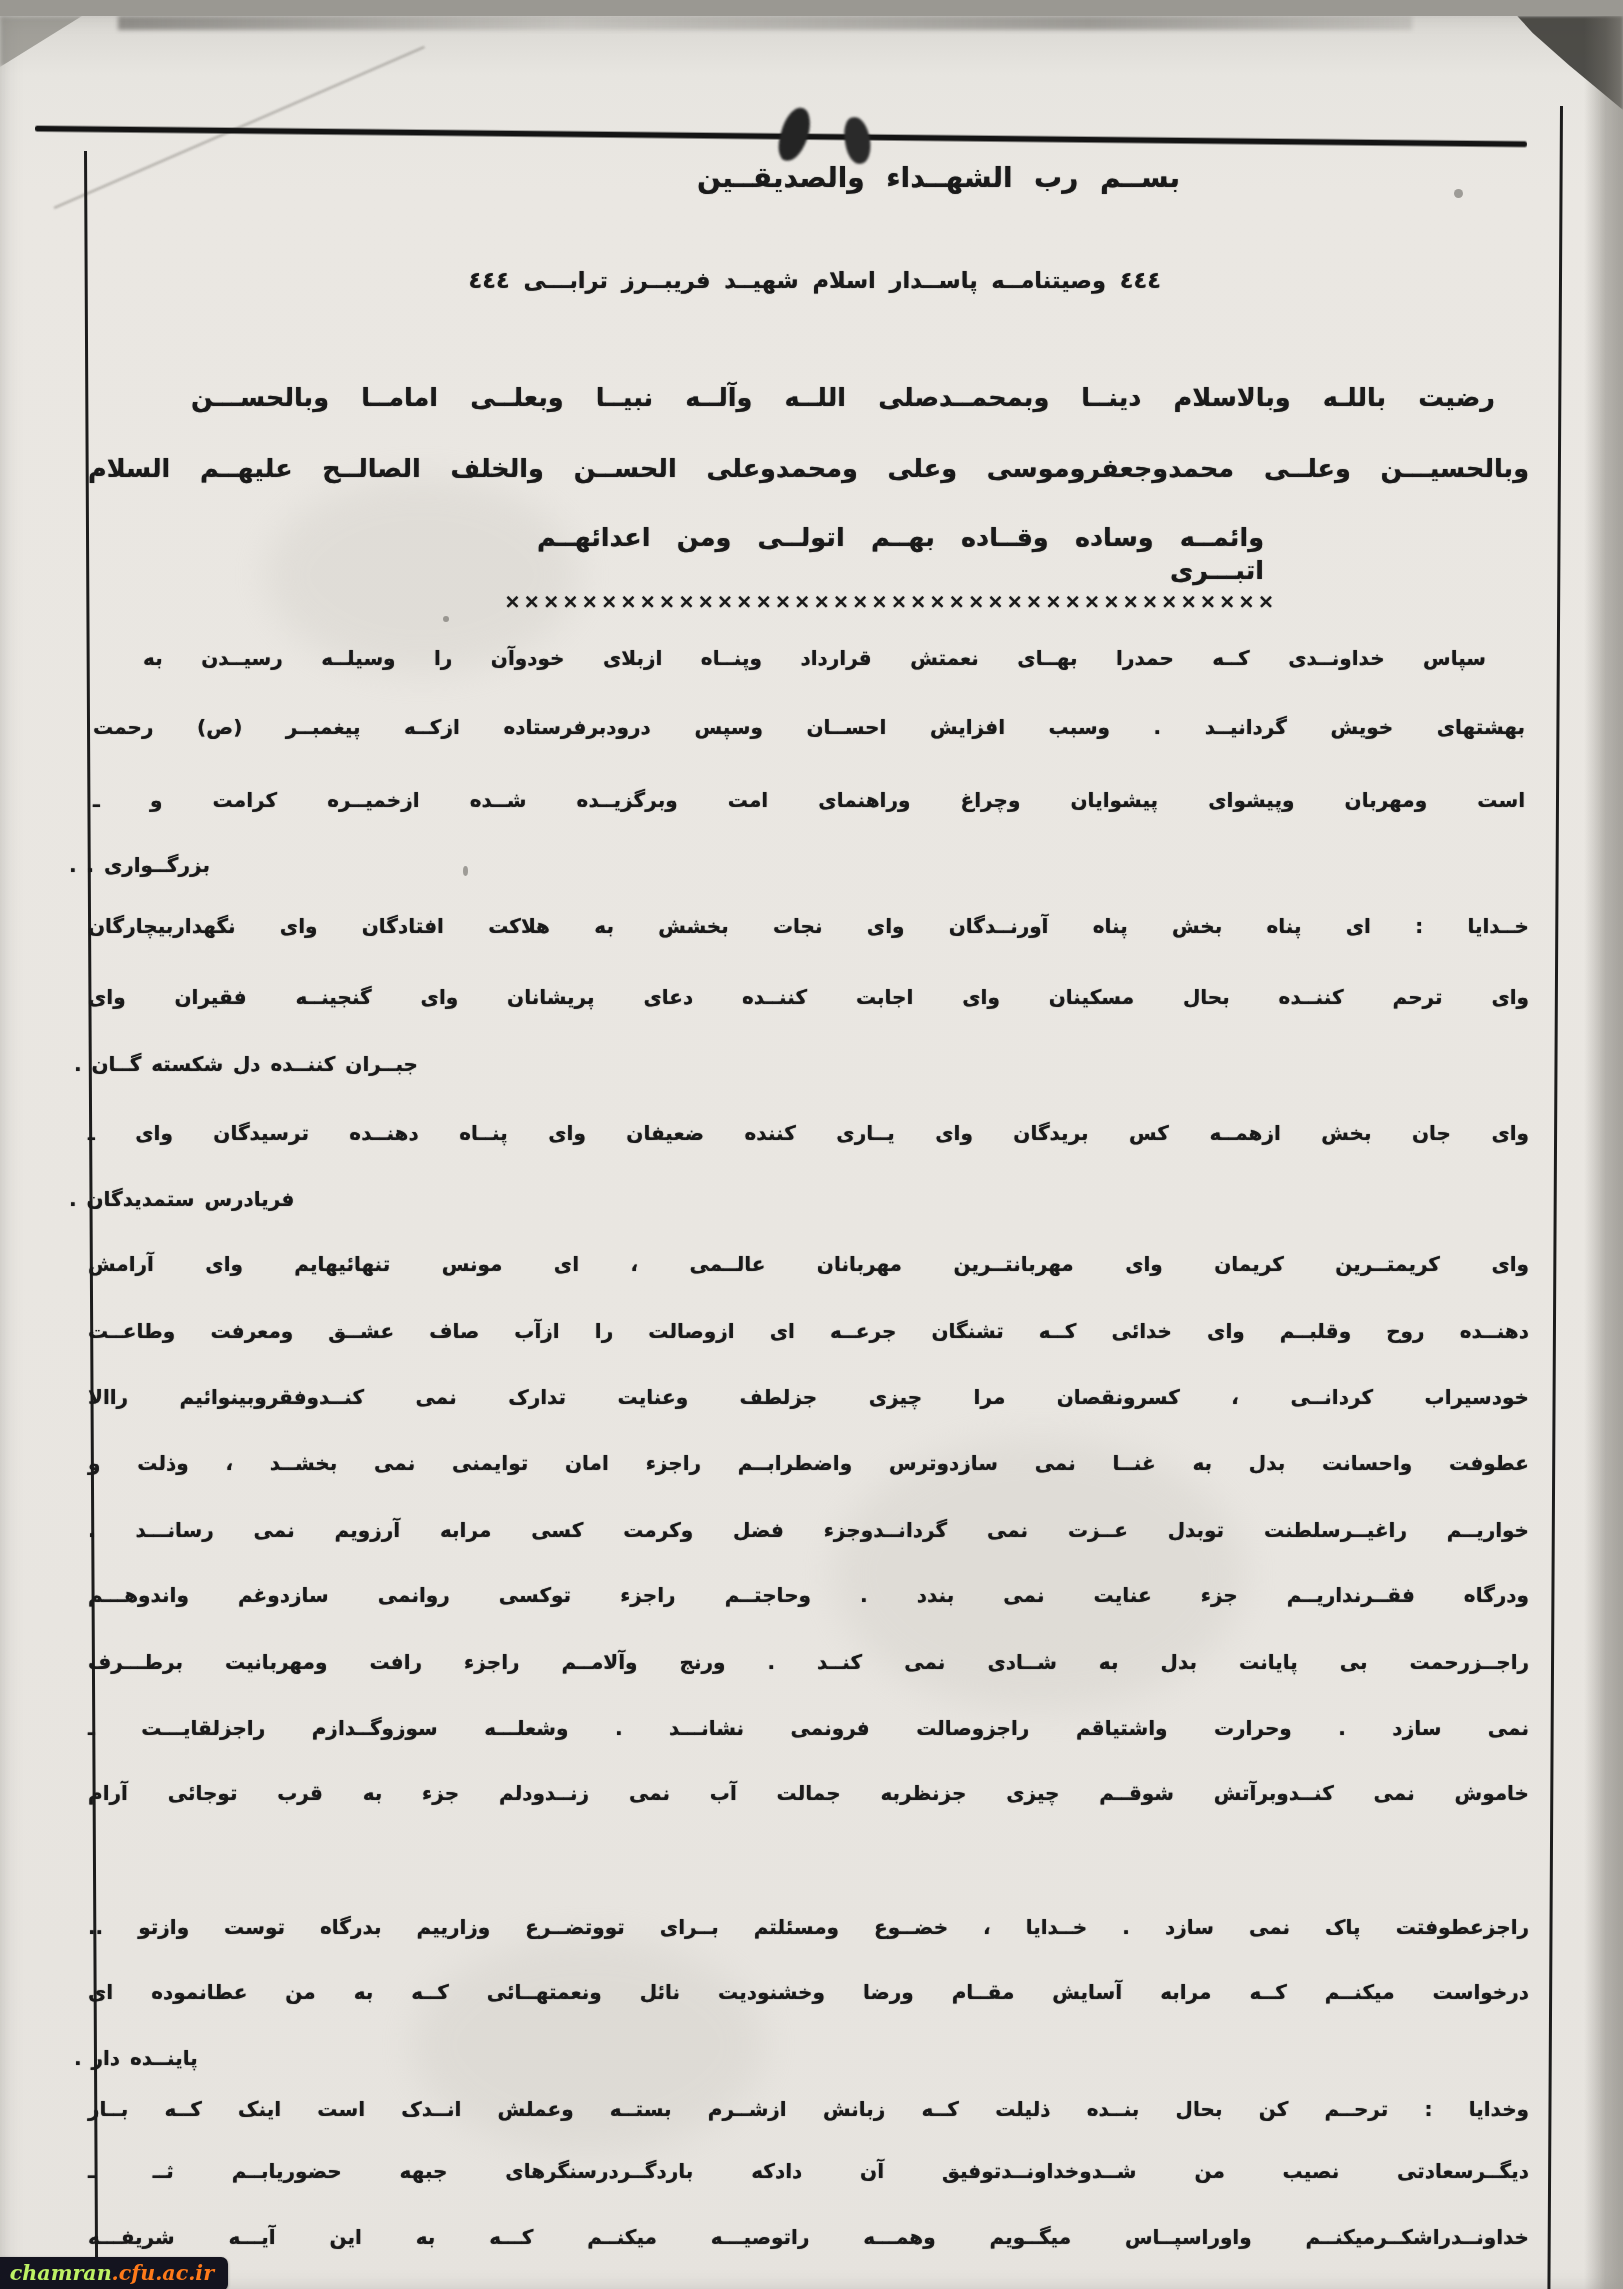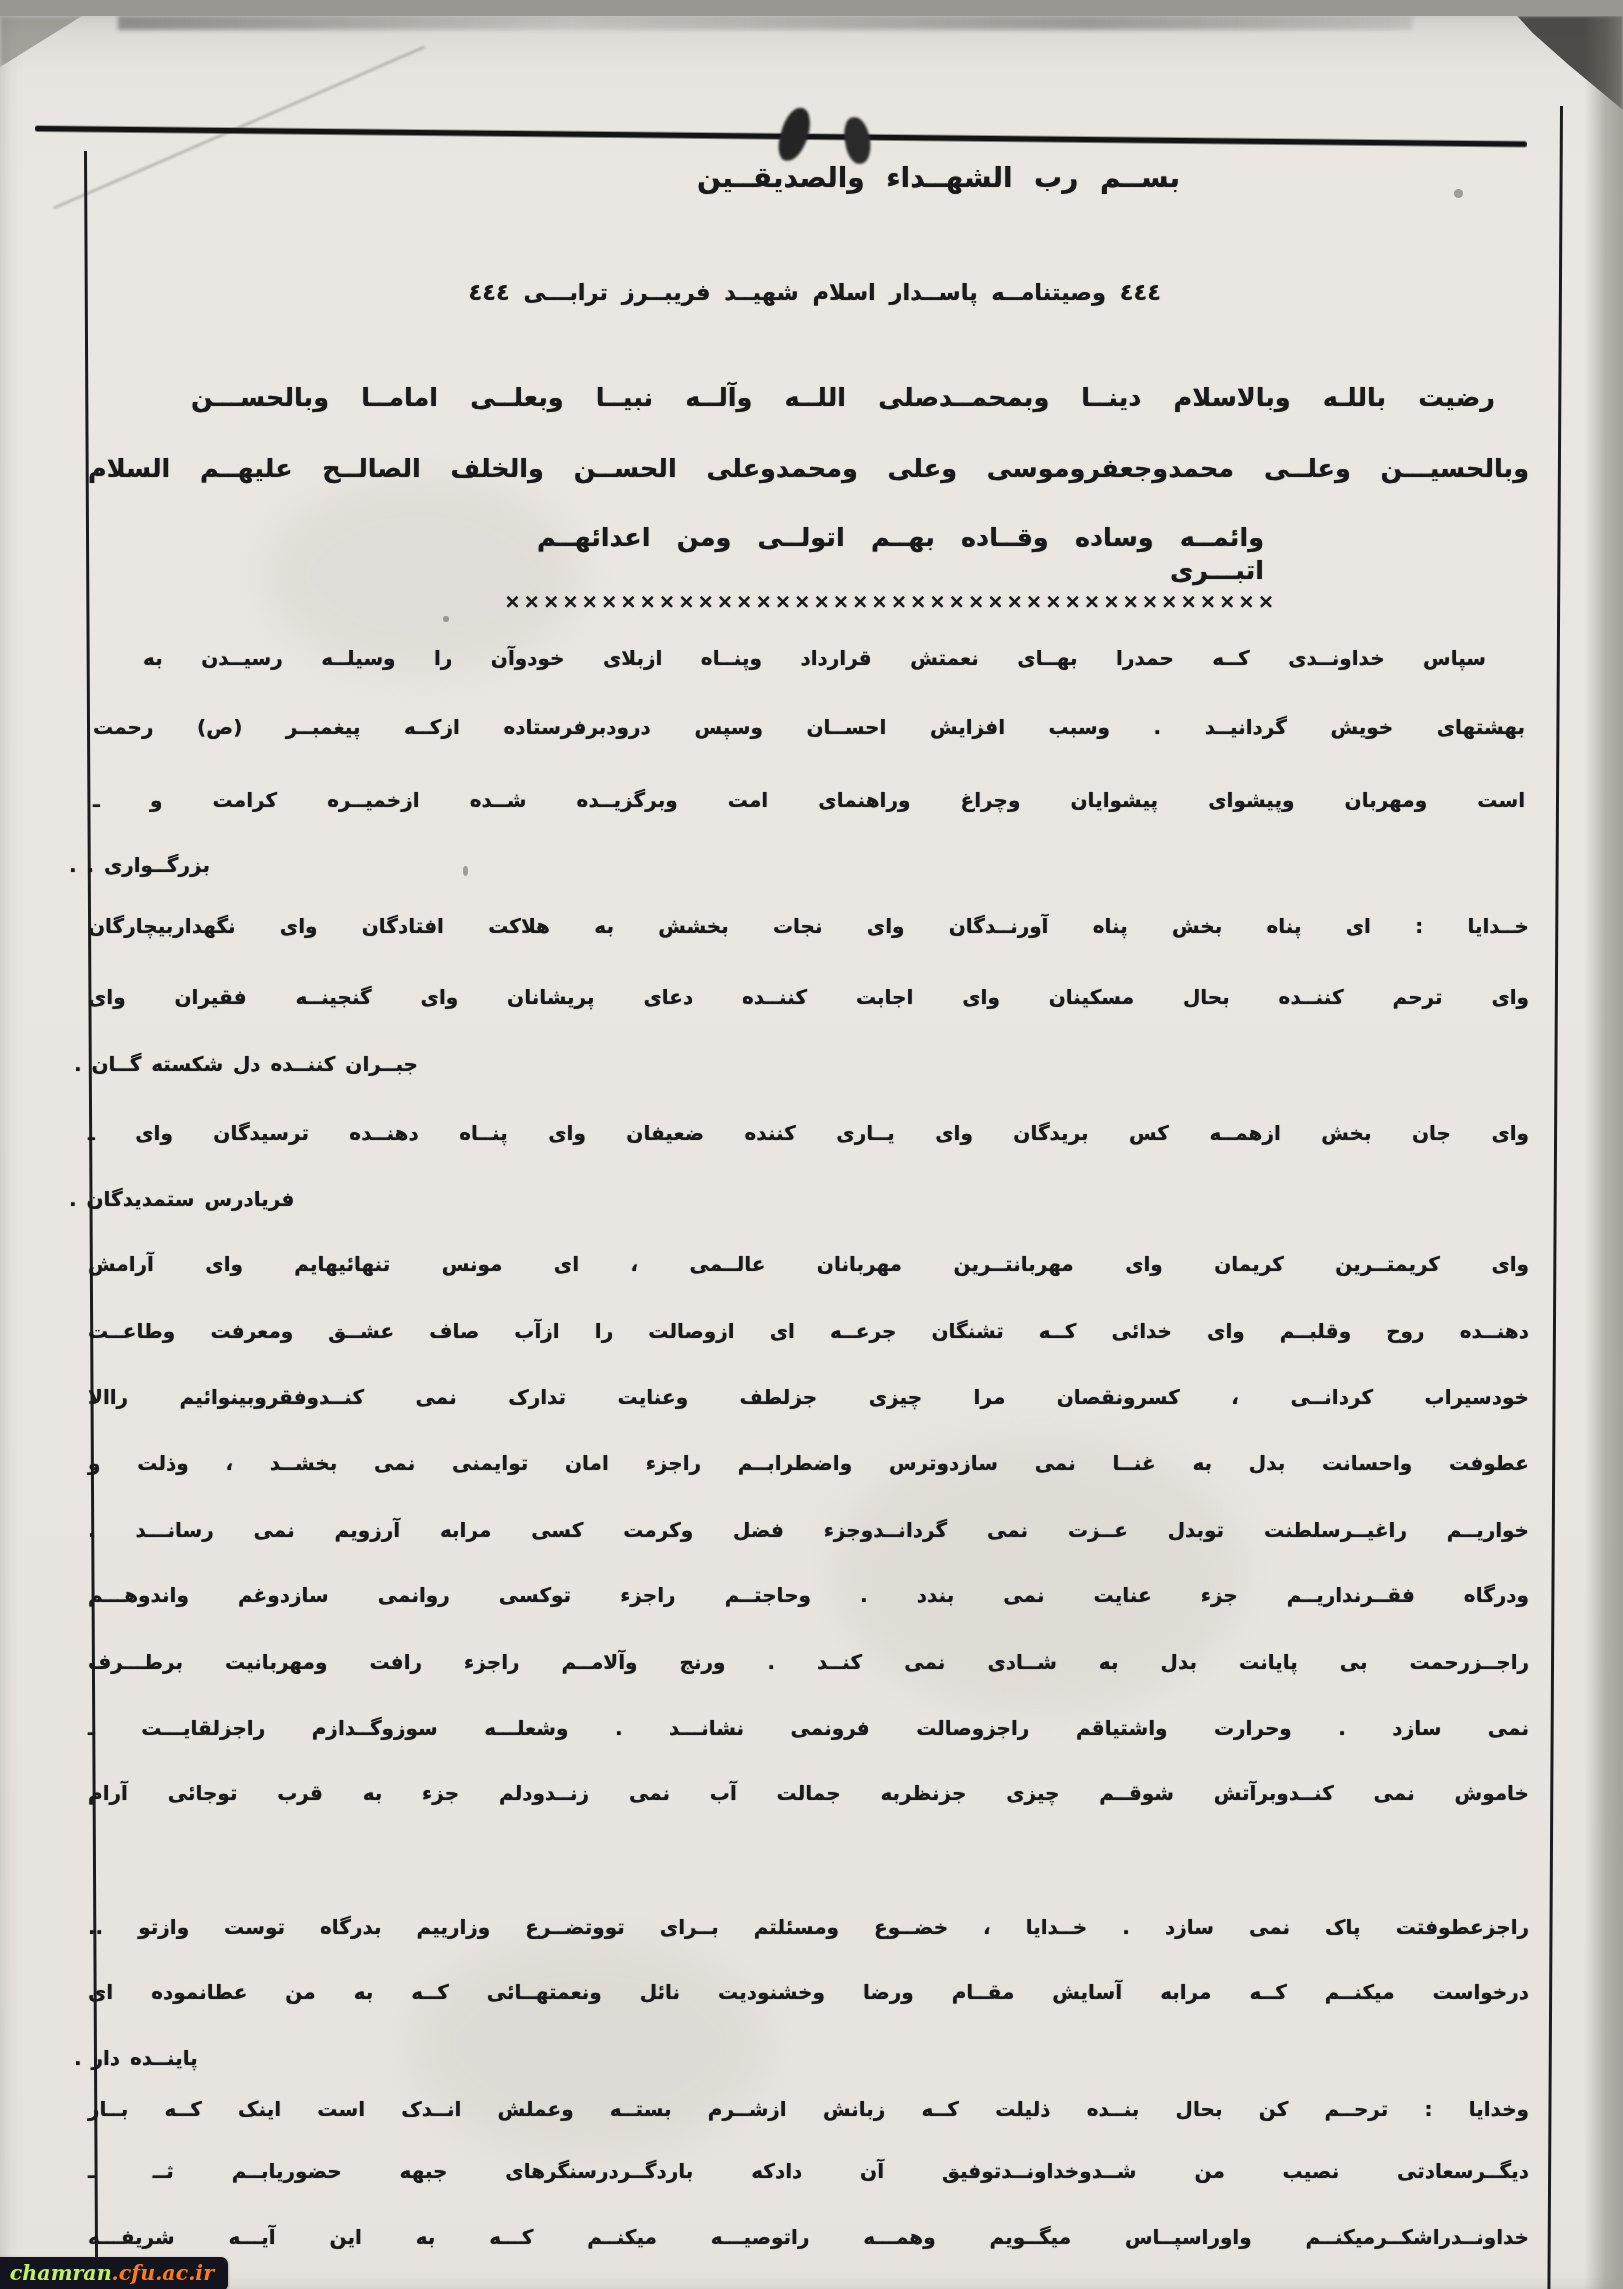--- a/index.html
+++ b/index.html
@@ -103,21 +103,21 @@
   <div class="artifact blot2"></div>
   <div class="artifact edge-right"></div>
   <div class="artifact blotch b1"></div>
   <div class="artifact blotch b2"></div>
   <div class="artifact blotch b3"></div>
   <div class="artifact speck s1"></div>
   <div class="artifact speck s2"></div>
   <div class="artifact speck s3"></div>
 
   <div class="ln r" style="top:144px;right:443px;font-size:28px;word-spacing:11.8px">بســم رب الشهــداء والصدیقــین</div>
-  <div class="ln r" style="top:262px;right:462px;font-size:22.5px;word-spacing:5.9px">٤٤٤ وصیتنامــه پاســدار اسلام شهیــد فریبــرز ترابـــی ٤٤٤</div>
+  <div class="ln r" style="top:250px;right:462px;font-size:22.5px;word-spacing:5.9px">٤٤٤ وصیتنامــه پاســدار اسلام شهیــد فریبــرز ترابـــی ٤٤٤</div>
 
   <div class="ln j" style="top:365px;right:128px;left:191px;font-size:25.5px">رضیت باللـه وبالاسلام دینــا وبمحمــدصلی اللــه وآلــه نبیــا وبعلــی امامــا وبالحســـن</div>
   <div class="ln j" style="top:436px;right:94px;left:88px;font-size:25.5px">وبالحسیـــن وعلــی محمدوجعفروموسی وعلی ومحمدوعلی الحســن والخلف الصالــح علیهــم السلام</div>
   <div class="ln j" style="top:505px;right:359px;left:537px;font-size:25.5px">وائمــه وساده وقــاده بهــم اتولــی ومن اعدائهــم اتبـــری</div>
 
   <div class="ln" style="top:573px;right:346px;left:634px;font-size:19.6px;letter-spacing:2.9px;text-align:center">××××××××××××××××××××××××××××××××××××××××</div>
 
   <div class="ln j" style="top:629px;right:137px;left:143px">سپاس خداونــدی کــه حمدرا بهــای نعمتش قرارداد وپنــاه ازبلای خودوآن را وسیلــه رسیــدن به</div>
   <div class="ln j" style="top:698px;right:98px;left:93px">بهشتهای خویش گردانیــد . وسبب افزایش احســان وسپس درودبرفرستاده ازکــه پیغمبــر (ص) رحمت</div>
   <div class="ln j" style="top:771px;right:98px;left:93px">است ومهربان وپیشوای پیشوایان وچراغ وراهنمای امت وبرگزیــده شــده ازخمیــره کرامت و ـ</div>

